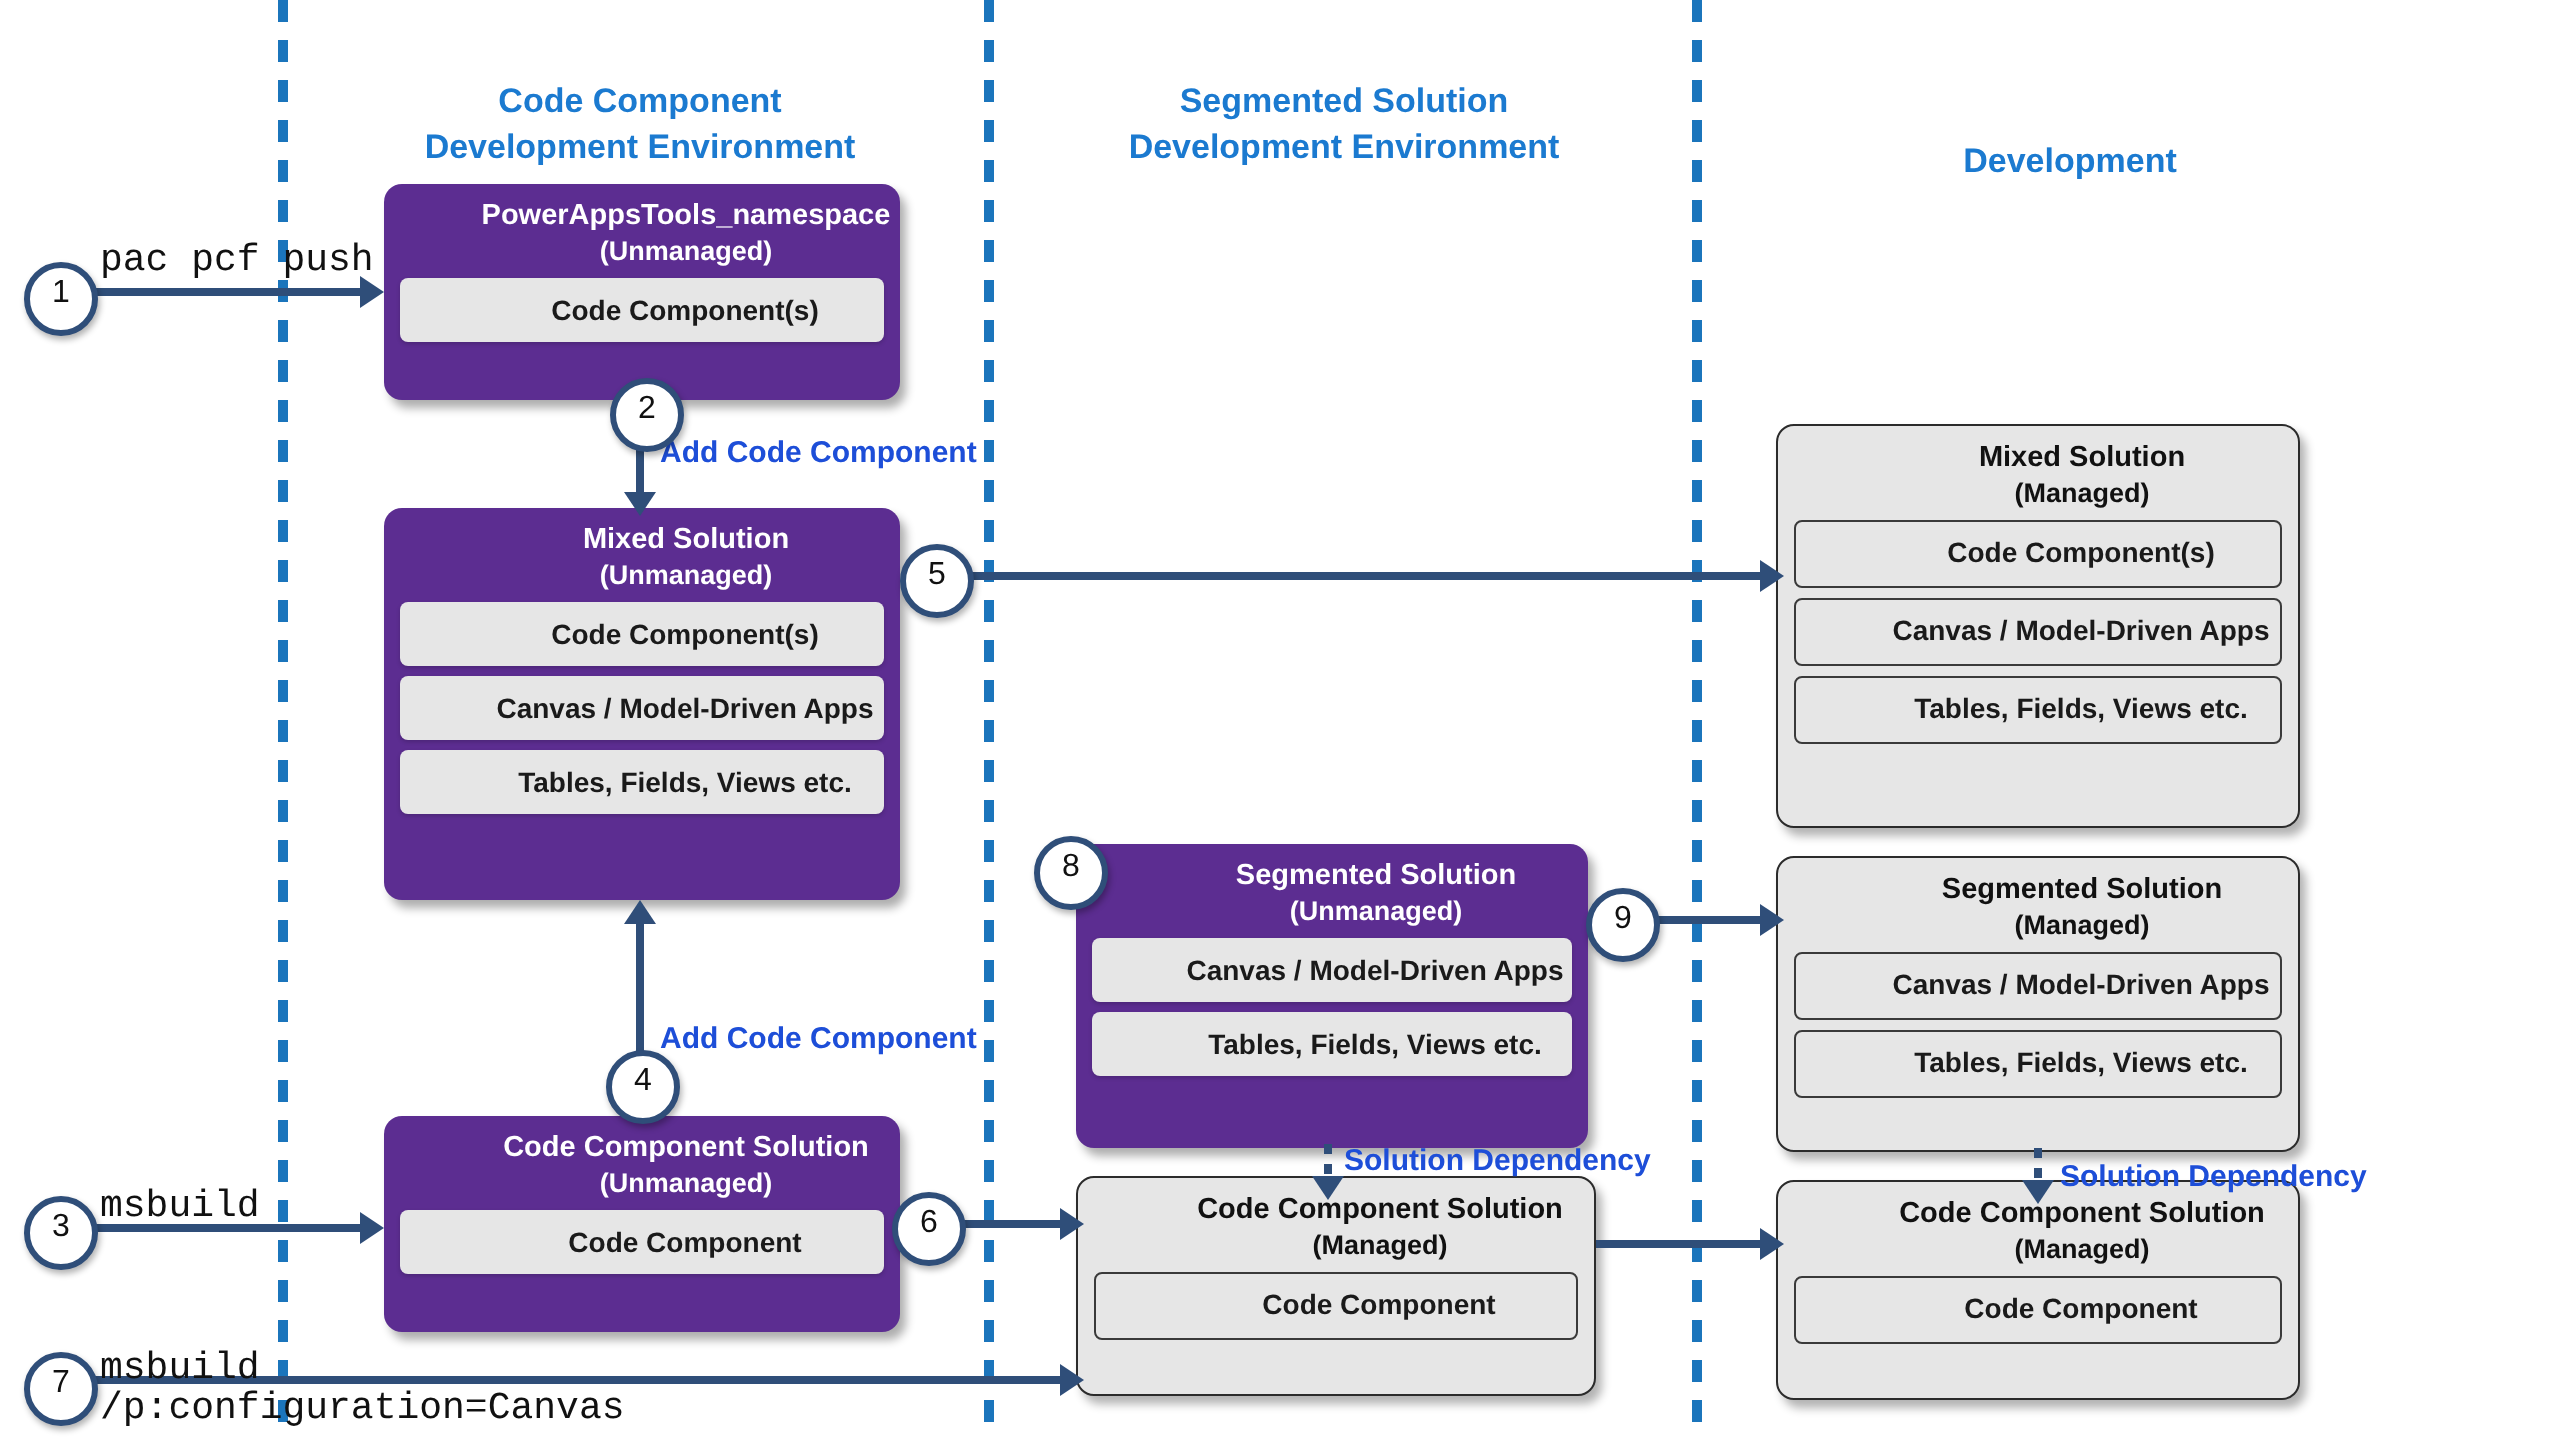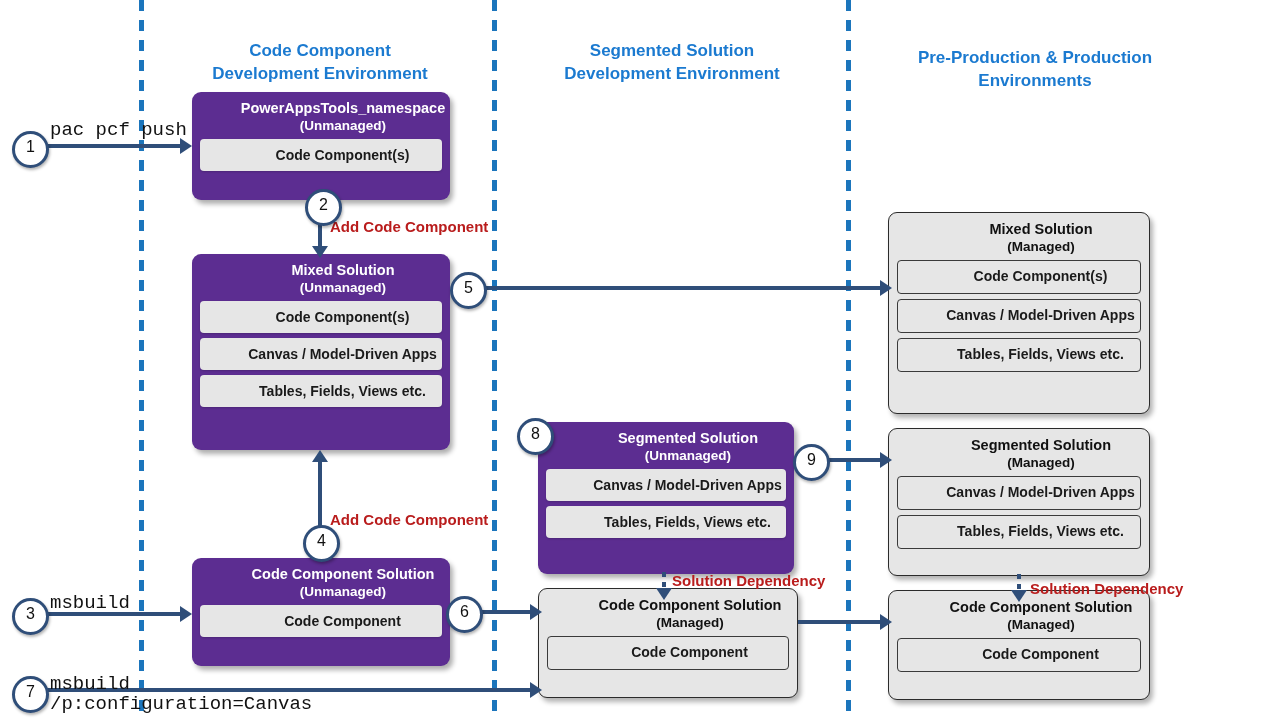--- a/index.html
+++ b/index.html
@@ -74,41 +74,41 @@
     border-bottom:12px solid #2F4E79;
   }
   
   .dotline{
     position:absolute;width:4px;z-index:10;
     background-image:linear-gradient(to bottom,#2F4E79 0 5px,rgba(0,0,0,0) 5px 10px);
     background-size:4px 10px;
   }
 
   
-  .lbl{position:absolute;font-size:15px;font-weight:bold;color:#b91c1c;white-space:nowrap;z-index:30;}
+  .lbl{position:absolute;font-size:15px;font-weight:bold;color:#1d4ed8;white-space:nowrap;z-index:30;}
   .cmd{position:absolute;font-family:"Liberation Mono",monospace;font-size:19px;color:#111111;white-space:pre;z-index:30;}
 </style>
 </head>
 <body>
 
 <div id="stage">
 
   <div class="col-title" style="left:170px;top:39px;width:300px;">
     <span>Code Component</span><br>
     <span>Development Environment</span>
   </div>
 
   <div class="col-title" style="left:522px;top:39px;width:300px;">
     <span>Segmented Solution</span><br>
     <span>Development Environment</span>
   </div>
 
   <div class="col-title" style="left:885px;top:46px;width:300px;">
-    <span>Pre-Production &amp; Production</span><br>
-    <span>Environments</span>
+    <br>
+    <span>Development</span>
   </div>
 
   <div class="divider" style="left:139px;"></div>
   <div class="divider" style="left:492px;"></div>
   <div class="divider" style="left:846px;"></div>
 
   <div class="cmd" style="left:50px;top:119px;">pac pcf push</div>
   <div class="hline" style="left:44px;top:144px;width:140px;"></div>
   <div class="arrow-r" style="left:180px;top:138px;"></div>
   <div class="step" style="left:12px;top:131px;">1</div>

